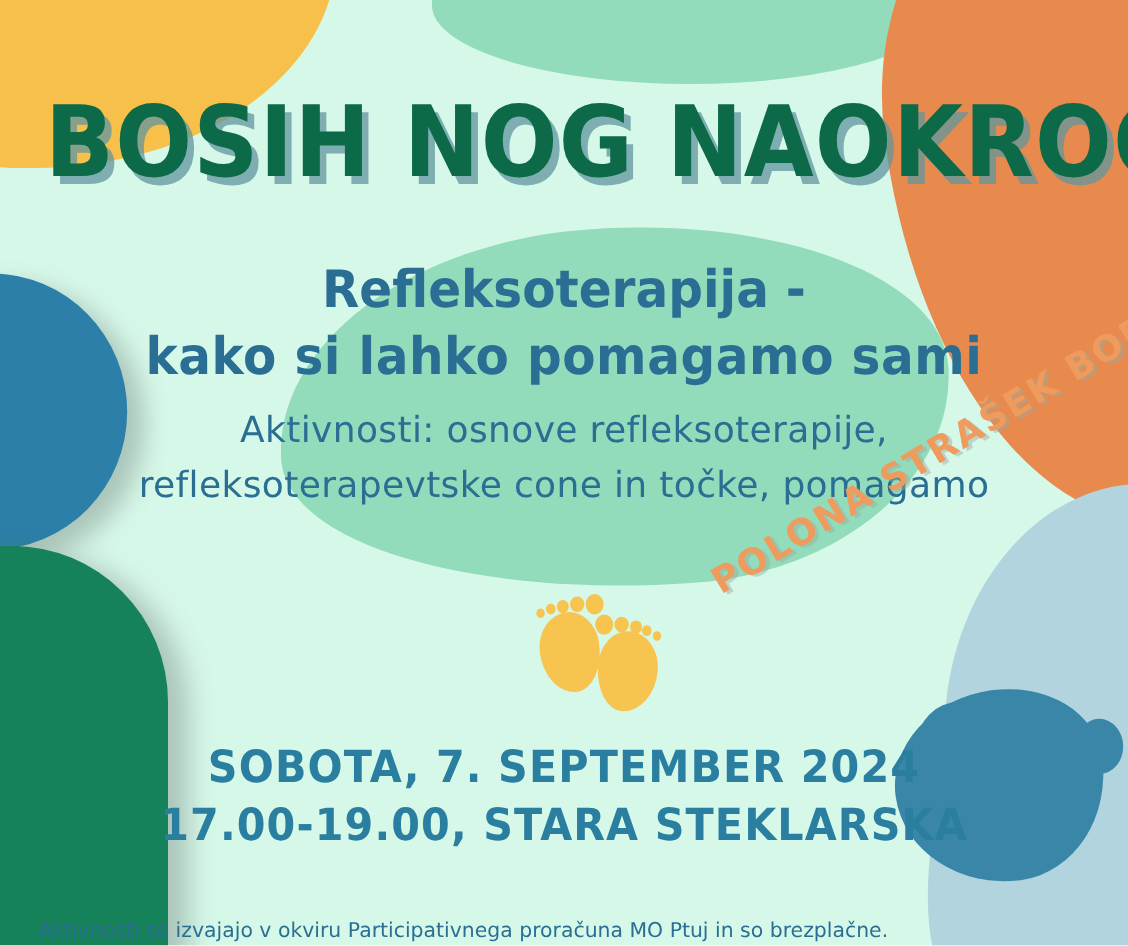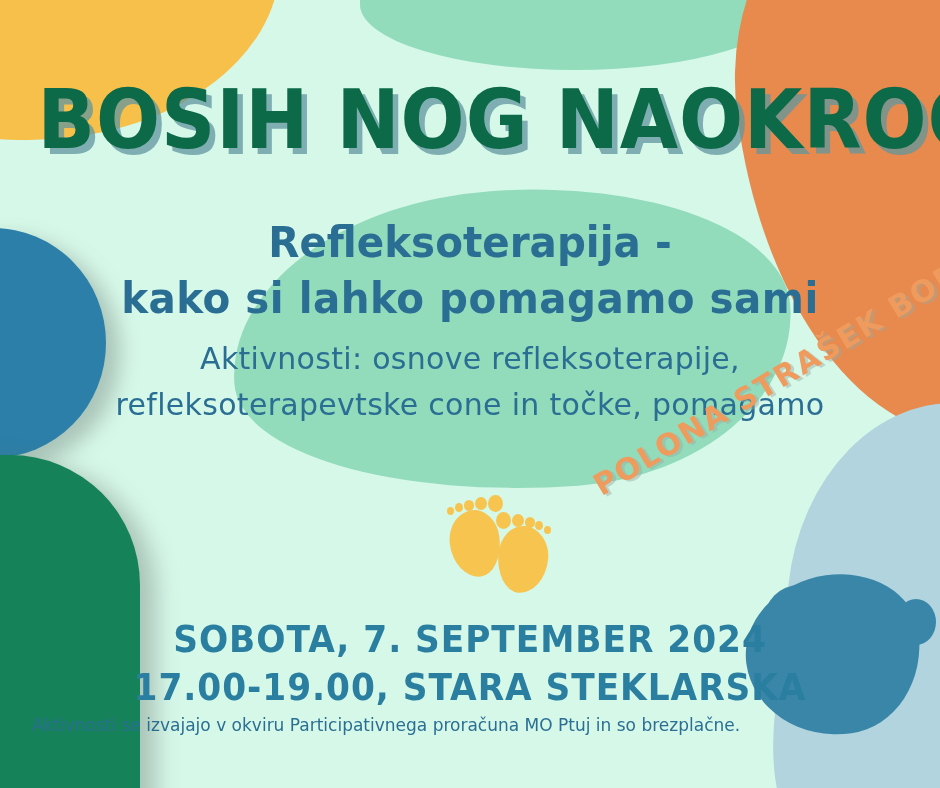--- a/index.html
+++ b/index.html
@@ -151,21 +151,21 @@
     font-size: 37px;
     line-height: 48px;
     letter-spacing: 1px;
     color: #2a7fa0;
     transform: scaleX(0.93);
   }
 
   
   .footer {
     position: absolute;
-    left: 0; top: 715px;
+    left: 0; top: 766px;
     width: 772px;
     text-align: center;
     font-family: "DejaVu Sans", sans-serif;
     font-size: 17px;
     color: #2a6f93;
   }
 
   
   .footprints-yellow { position: absolute; left: 440px; top: 488px; width: 120px; height: 96px; }
   .fp { position: absolute; background: #f6c44f; }

